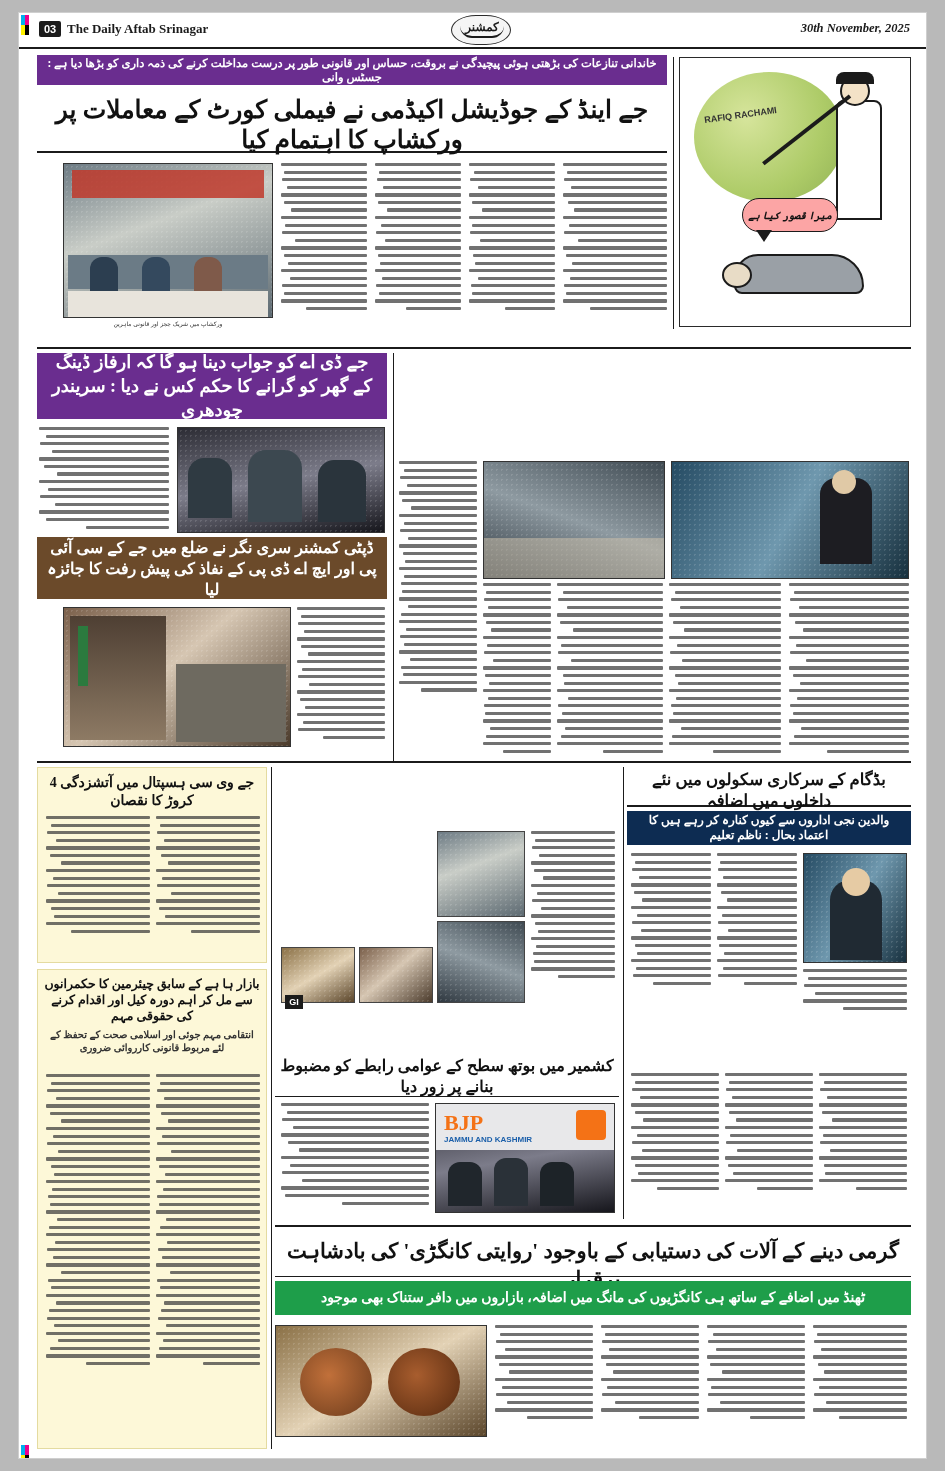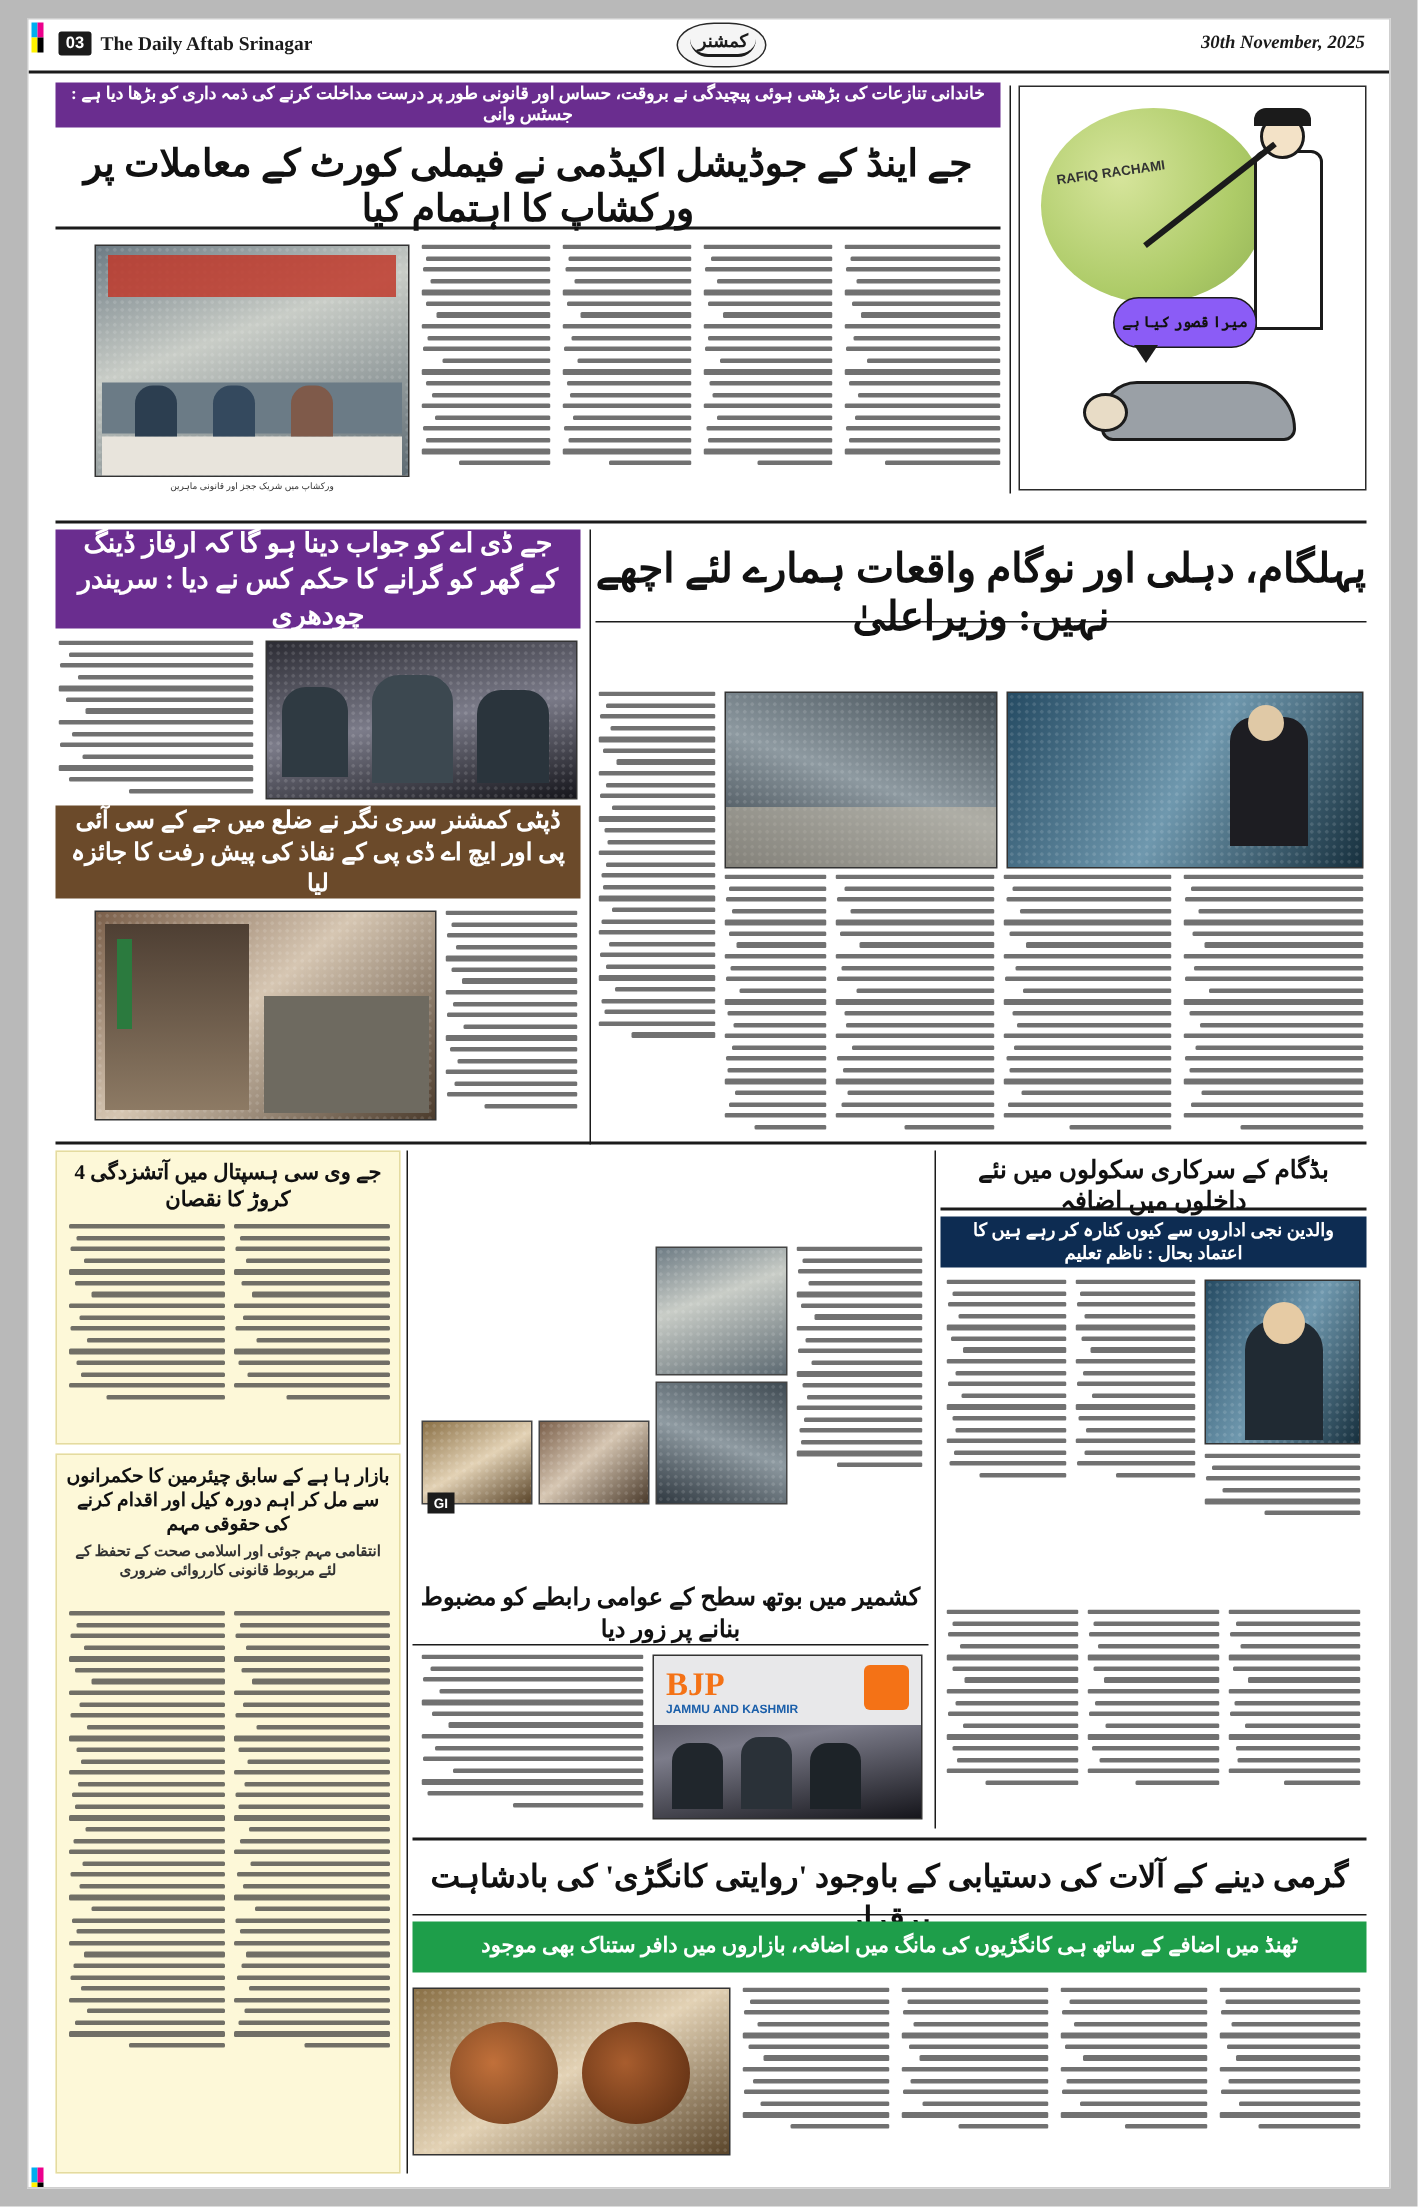--- a/index.html
+++ b/index.html
@@ -236,34 +236,31 @@
     <div style="position:absolute;inset:4px;background:#ffffff;"></div>
     <div style="position:absolute;left:14px;top:14px;width:150px;height:130px;border-radius:50%;
                 background:radial-gradient(circle at 35% 35%, #cfe08a, #9fc24d 60%, #7da336 100%);opacity:.85;"></div>
     <div style="position:absolute;left:24px;top:52px;font-size:9px;font-weight:bold;color:#333;transform:rotate(-8deg);">RAFIQ RACHAMI</div>
 
     <div style="position:absolute;right:28px;top:42px;width:46px;height:120px;background:#fff;border:2px solid #1b1b1b;border-radius:8px 8px 0 0;"></div>
     <div style="position:absolute;right:40px;top:18px;width:30px;height:30px;border:2px solid #1b1b1b;border-radius:50%;background:#f3e2c7;"></div>
     <div style="position:absolute;right:36px;top:14px;width:38px;height:12px;background:#1b1b1b;border-radius:8px 8px 0 0;"></div>
     <div style="position:absolute;right:60px;top:36px;width:110px;height:4px;background:#1b1b1b;transform:rotate(-38deg);transform-origin:right center;"></div>
 
-    <div style="position:absolute;left:62px;top:140px;width:96px;height:34px;border:1.5px solid #1b1b1b;border-radius:18px;background:#8b5cf6;display:flex;align-items:center;justify-content:center;">
+    <div style="position:absolute;left:62px;top:140px;width:96px;height:34px;border:1.5px solid #1b1b1b;border-radius:18px;background:#fca5a5;display:flex;align-items:center;justify-content:center;font-style:italic;">
       <span class="hl" style="font-size:10px;">میرا قصور کیا ہے</span>
     </div>
     <div style="position:absolute;left:76px;top:172px;width:0;height:0;border-left:8px solid transparent;border-right:8px solid transparent;border-top:12px solid #1b1b1b;"></div>
 
     <div style="position:absolute;left:54px;top:196px;width:130px;height:40px;border:2px solid #1b1b1b;border-radius:30px 40px 10px 10px;background:#9aa0a6;"></div>
     <div style="position:absolute;left:42px;top:204px;width:30px;height:26px;border:2px solid #1b1b1b;border-radius:50%;background:#e8dcc6;"></div>
   </div>
 
   <div class="rule" style="position:absolute;left:18px;top:334px;width:874px;height:2px;"></div>
 
-  <div style="position:absolute;left:378px;top:340px;width:514px;height:62px;border-bottom:1px solid #1b1b1b;">
-    <div class="hl" style="font-size:27px;line-height:32px;text-align:center;padding-top:10px;">پہلگام، دہلی اور نوگام واقعات ہمارے لئے اچھے نہیں: وزیراعلیٰ</div>
-  </div>
 
   <div class="img ph-b" style="position:absolute;left:464px;top:448px;width:182px;height:118px;border:1px solid #333;">
     <div class="dots"></div>
     <div style="position:absolute;left:0;bottom:0;width:182px;height:40px;background:rgba(200,190,170,.55);"></div>
   </div>
   <div class="img ph-d" style="position:absolute;left:652px;top:448px;width:238px;height:118px;border:1px solid #333;">
     <div class="dots"></div>
     <div style="position:absolute;right:36px;top:16px;width:52px;height:86px;background:#1d1d22;border-radius:16px 16px 0 0;"></div>
     <div style="position:absolute;right:52px;top:8px;width:24px;height:24px;background:#e0c9a6;border-radius:50%;"></div>
   </div>

